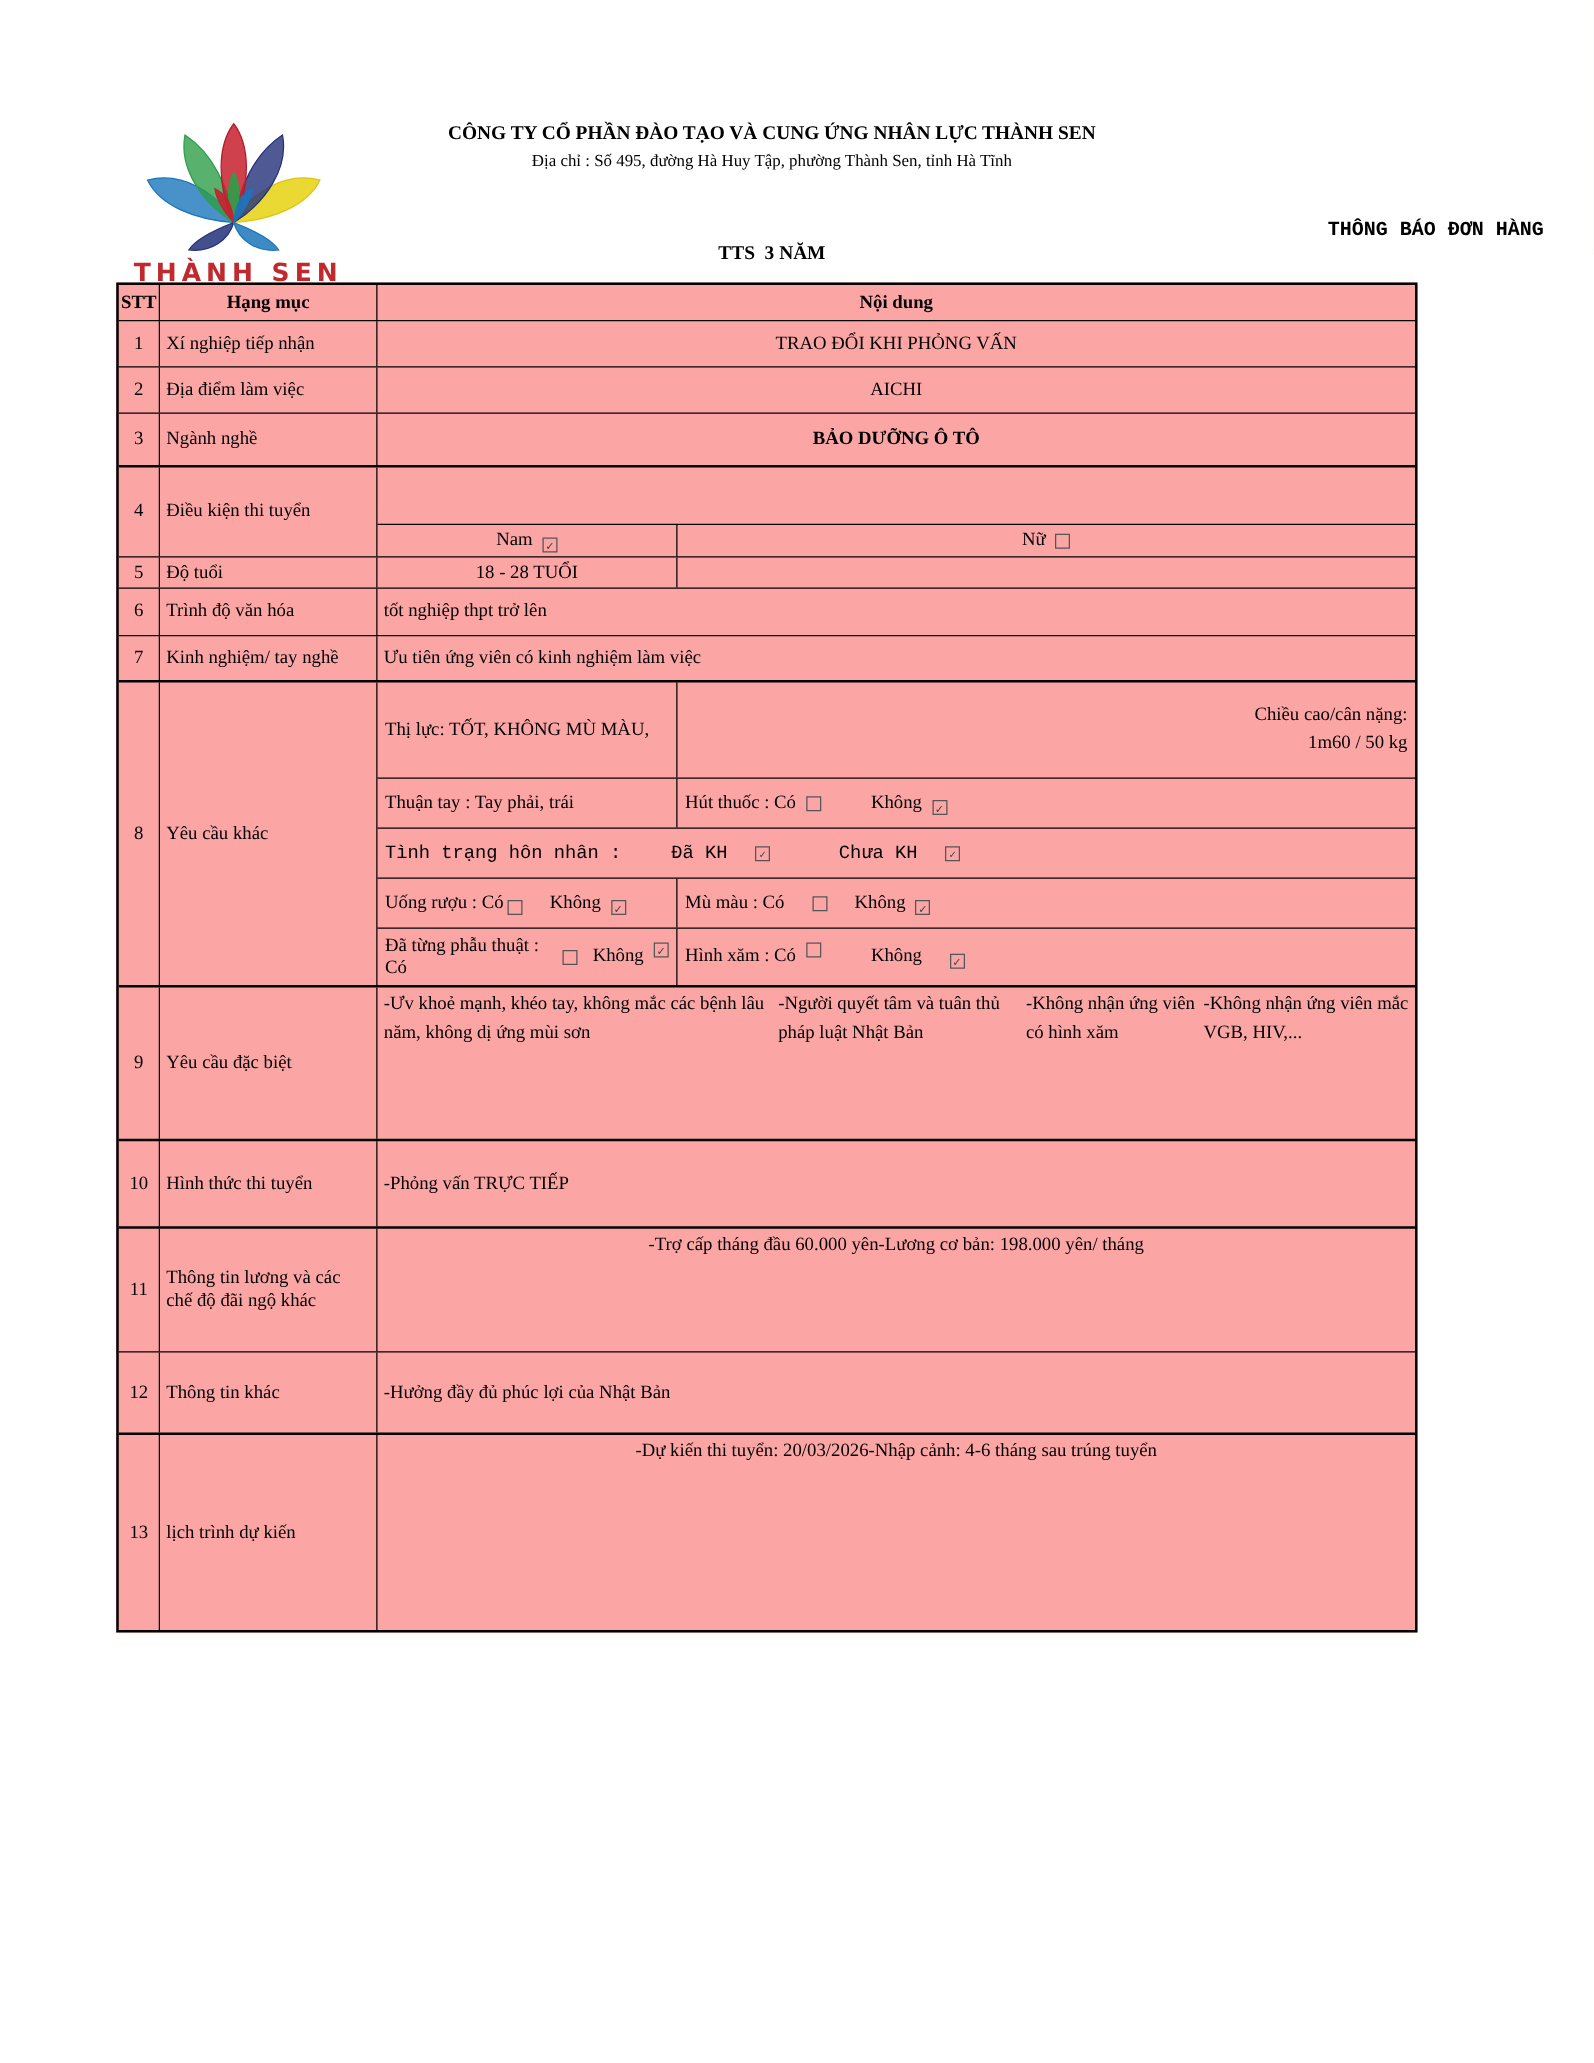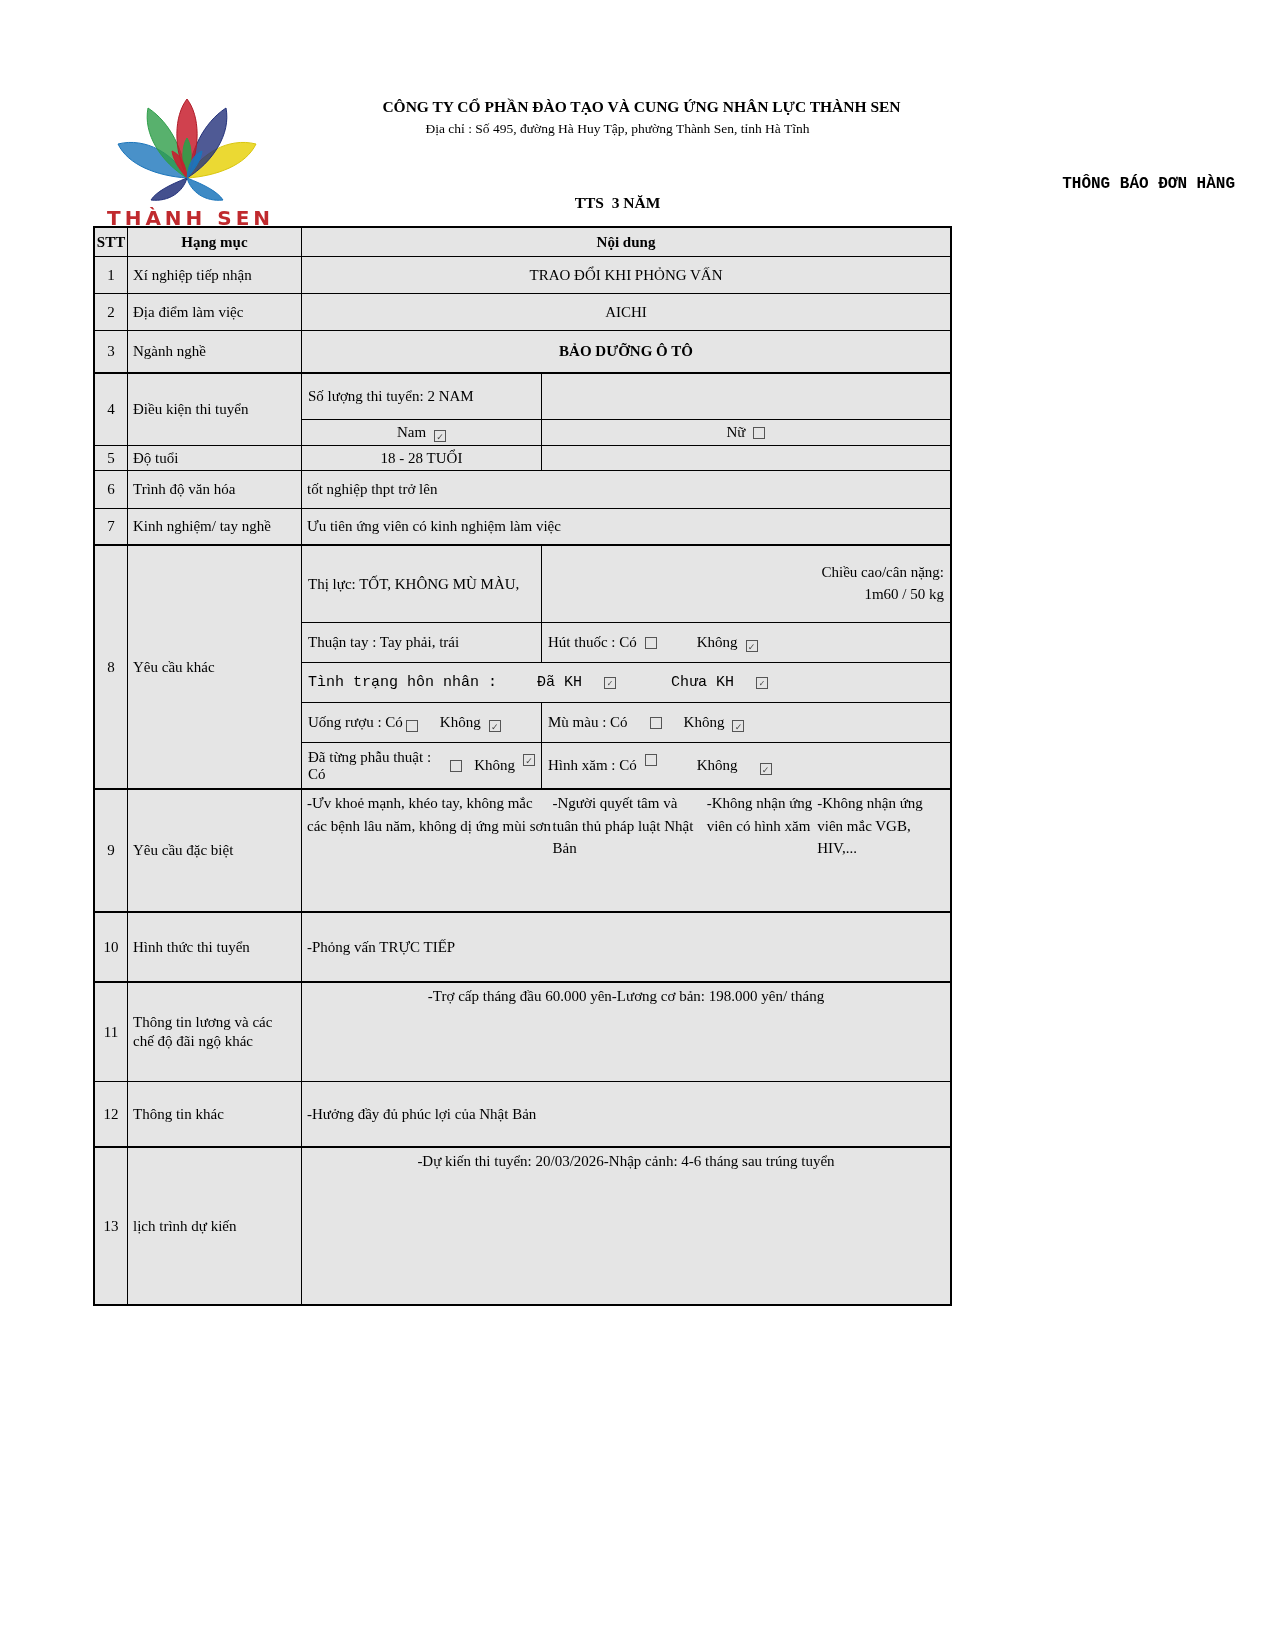--- a/index.html
+++ b/index.html
@@ -10,38 +10,38 @@
   }
   
   .logo-block{position:absolute;left:107px;top:96px;width:160px;text-align:center;}
   .logo-block svg{display:block;margin:0 auto;}
   .logo-wordmark{
     font-family:"DejaVu Sans",sans-serif;font-weight:bold;font-size:20px;
     letter-spacing:4px;margin-top:2px;white-space:nowrap;
   }
   .company-name{
     position:absolute;top:98px;left:0;width:1235px;text-align:center;
-    font-weight:bold;font-size:15.5px;padding-left:24px;
+    font-weight:bold;font-size:15.5px;
   }
   .company-address{
     position:absolute;top:121px;left:0;width:1235px;text-align:center;
     font-size:13.5px;
   }
   .doc-title{
     position:absolute;top:175px;left:0;width:1235px;text-align:right;
     font-weight:bold;font-size:16px;font-family:Liberation Mono, monospace;
   }
   .doc-subtitle{
     position:absolute;top:194px;left:0;width:1235px;text-align:center;
     font-weight:bold;font-size:15.5px;white-space:pre;
   }
   
   .doc-table{
-    position:absolute;left:93px;top:226px;width:859px;
-    border:2px solid #000;box-sizing:border-box;background:#e5e5e5;
+    position:absolute;left:93px;top:226px;width:1041px;
+    border:2px solid #000;box-sizing:border-box;background:#fca5a5;
   }
   .tr{display:flex;border-top:1px solid #000;box-sizing:border-box;align-items:stretch;}
   .tr:first-child{border-top:none;}
   .tr.thick{border-top-width:2px;}
   .td{padding:2px 5px;display:flex;align-items:center;box-sizing:border-box;min-width:0;}
   .td.num{width:33px;justify-content:center;border-right:1px solid #000;flex:none;padding:2px 1px;}
   .td.label{width:174px;border-right:1px solid #000;flex:none;line-height:1.25;}
   .td.content{flex:1;}
   .center{justify-content:center;text-align:center;}
   .bold{font-weight:bold;}
@@ -114,21 +114,20 @@
     <div class="td num">3</div>
     <div class="td label">Ngành nghề</div>
     <div class="td content center bold">BẢO DƯỠNG Ô TÔ</div>
   </div>
 
   <div class="tr thick">
     <div class="td num">4</div>
     <div class="td label">Điều kiện thi tuyển</div>
     <div class="td content no-pad">
       <div class="subrow" style="height:45px">
-        <div class="subcell l">Số lượng thi tuyển:   2 NAM</div>
       </div>
       <div class="subrow" style="height:26px">
         <div class="subcell l center">
           <span>Nam</span>
           <span class="cb gap-s drop checked">✓</span>
         </div>
         <div class="subcell r center">
           <span>Nữ</span>
           <span class="cb gap-s"></span>
         </div>

